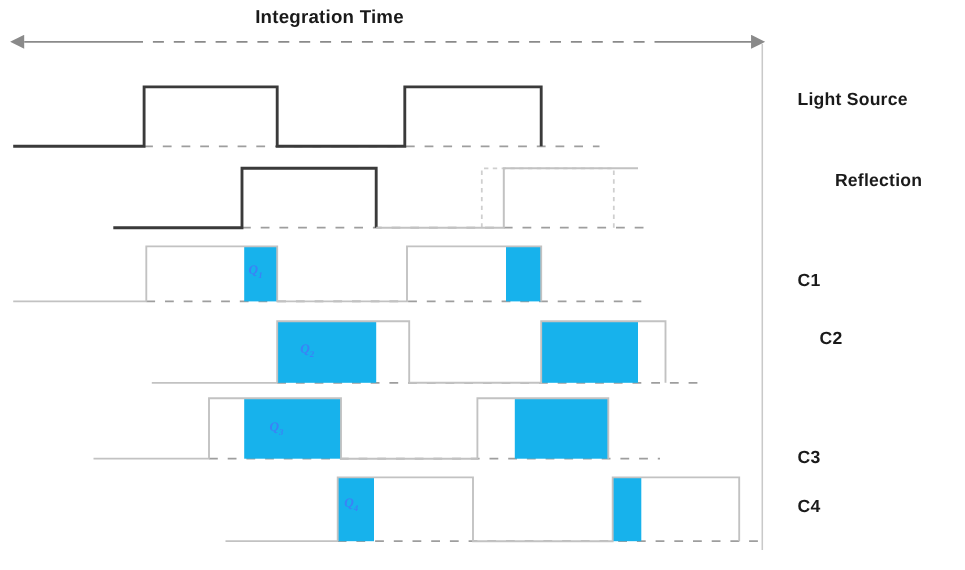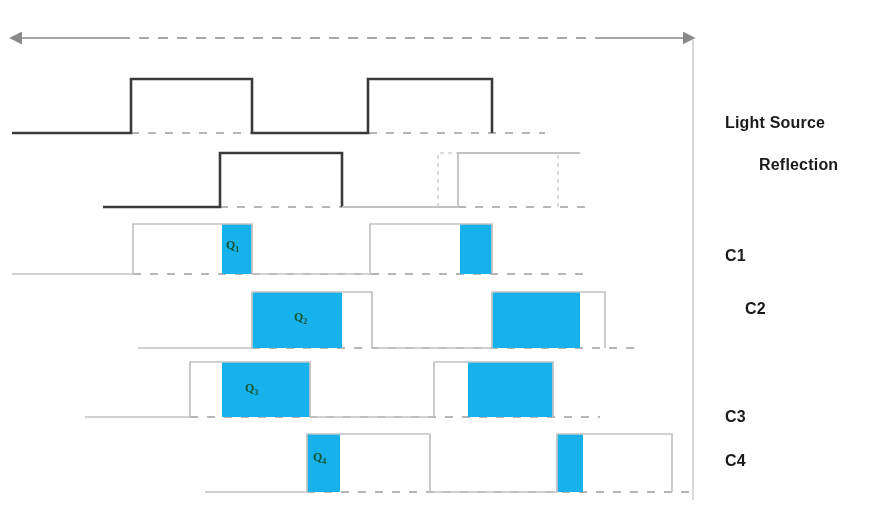--- a/index.html
+++ b/index.html
@@ -24,32 +24,34 @@
     position:absolute;
     font-weight:bold;
     font-size:16px;
     color:#1a1a1a;
     white-space:nowrap;
     letter-spacing:.2px;
   }
   .qlabel{
     position:absolute;
     font-weight:bold;
+    font-style:italic;
     font-size:12px;
-    color:#14532d;
+    color:#3b82f6;
     white-space:nowrap;
     font-family:"Liberation Serif", serif;
   }
   .qlabel sub{font-size:8px;}
 </style>
 </head>
 <body>
 
 <div id="stage">
 
+  <div class="title" style="left:232px;top:6px;">Integration Time</div>
 
   <svg id="diagram" viewBox="0 0 877 518">
     <defs>
       <marker id="arrL" markerWidth="10" markerHeight="10" refX="8" refY="4" orient="auto">
         <path d="M8,0 L0,4 L8,8 z" fill="#8a8a8a"></path>
       </marker>
       <marker id="arrR" markerWidth="10" markerHeight="10" refX="2" refY="4" orient="auto">
         <path d="M0,0 L8,4 L0,8 z" fill="#8a8a8a"></path>
       </marker>
     </defs>
@@ -103,30 +105,30 @@
       <line x1="307" y1="492" x2="690" y2="492" stroke="#9e9e9e" stroke-width="1.6" stroke-dasharray="8 9"></line>
       <rect x="307" y="434" width="33" height="58" fill="#17b2ec"></rect>
       <rect x="557" y="434" width="26" height="58" fill="#17b2ec"></rect>
       <path d="M307,492 L307,434 L430,434 L430,492 L557,492 L557,434 L672,434 L672,492" fill="none" stroke="#c2c2c2" stroke-width="1.7"></path>
     </g>
   </svg>
 
   <div class="qlabel" style="left:226px;top:238px;">
     <span>Q<sub>1</sub></span>
   </div>
-  <div class="qlabel" style="left:294px;top:310px;text-align:center;">
+  <div class="qlabel" style="left:273px;top:310px;text-align:center;">
     <span>Q<sub>2</sub></span>
   </div>
   <div class="qlabel" style="left:245px;top:381px;">
     <span>Q<sub>3</sub></span>
   </div>
   <div class="qlabel" style="left:313px;top:450px;">
     <span>Q<sub>4</sub></span>
   </div>
 
-  <div class="rowlabel" style="left:725px;top:82px;margin-top:32px;">Light Source</div>
+  <div class="rowlabel" style="left:725px;top:82px;">Light Source</div>
   <div class="rowlabel" style="left:759px;top:156px;">Reflection</div>
   <div class="rowlabel" style="left:725px;top:230px;margin-top:17px;">C1</div>
   <div class="rowlabel" style="left:725px;top:300px;margin-left:20px;">C2</div>
   <div class="rowlabel" style="left:725px;top:376px;margin-top:32px;">C3</div>
   <div class="rowlabel" style="left:725px;top:452px;">C4</div>
 
 </div>
 
 </body></html>

